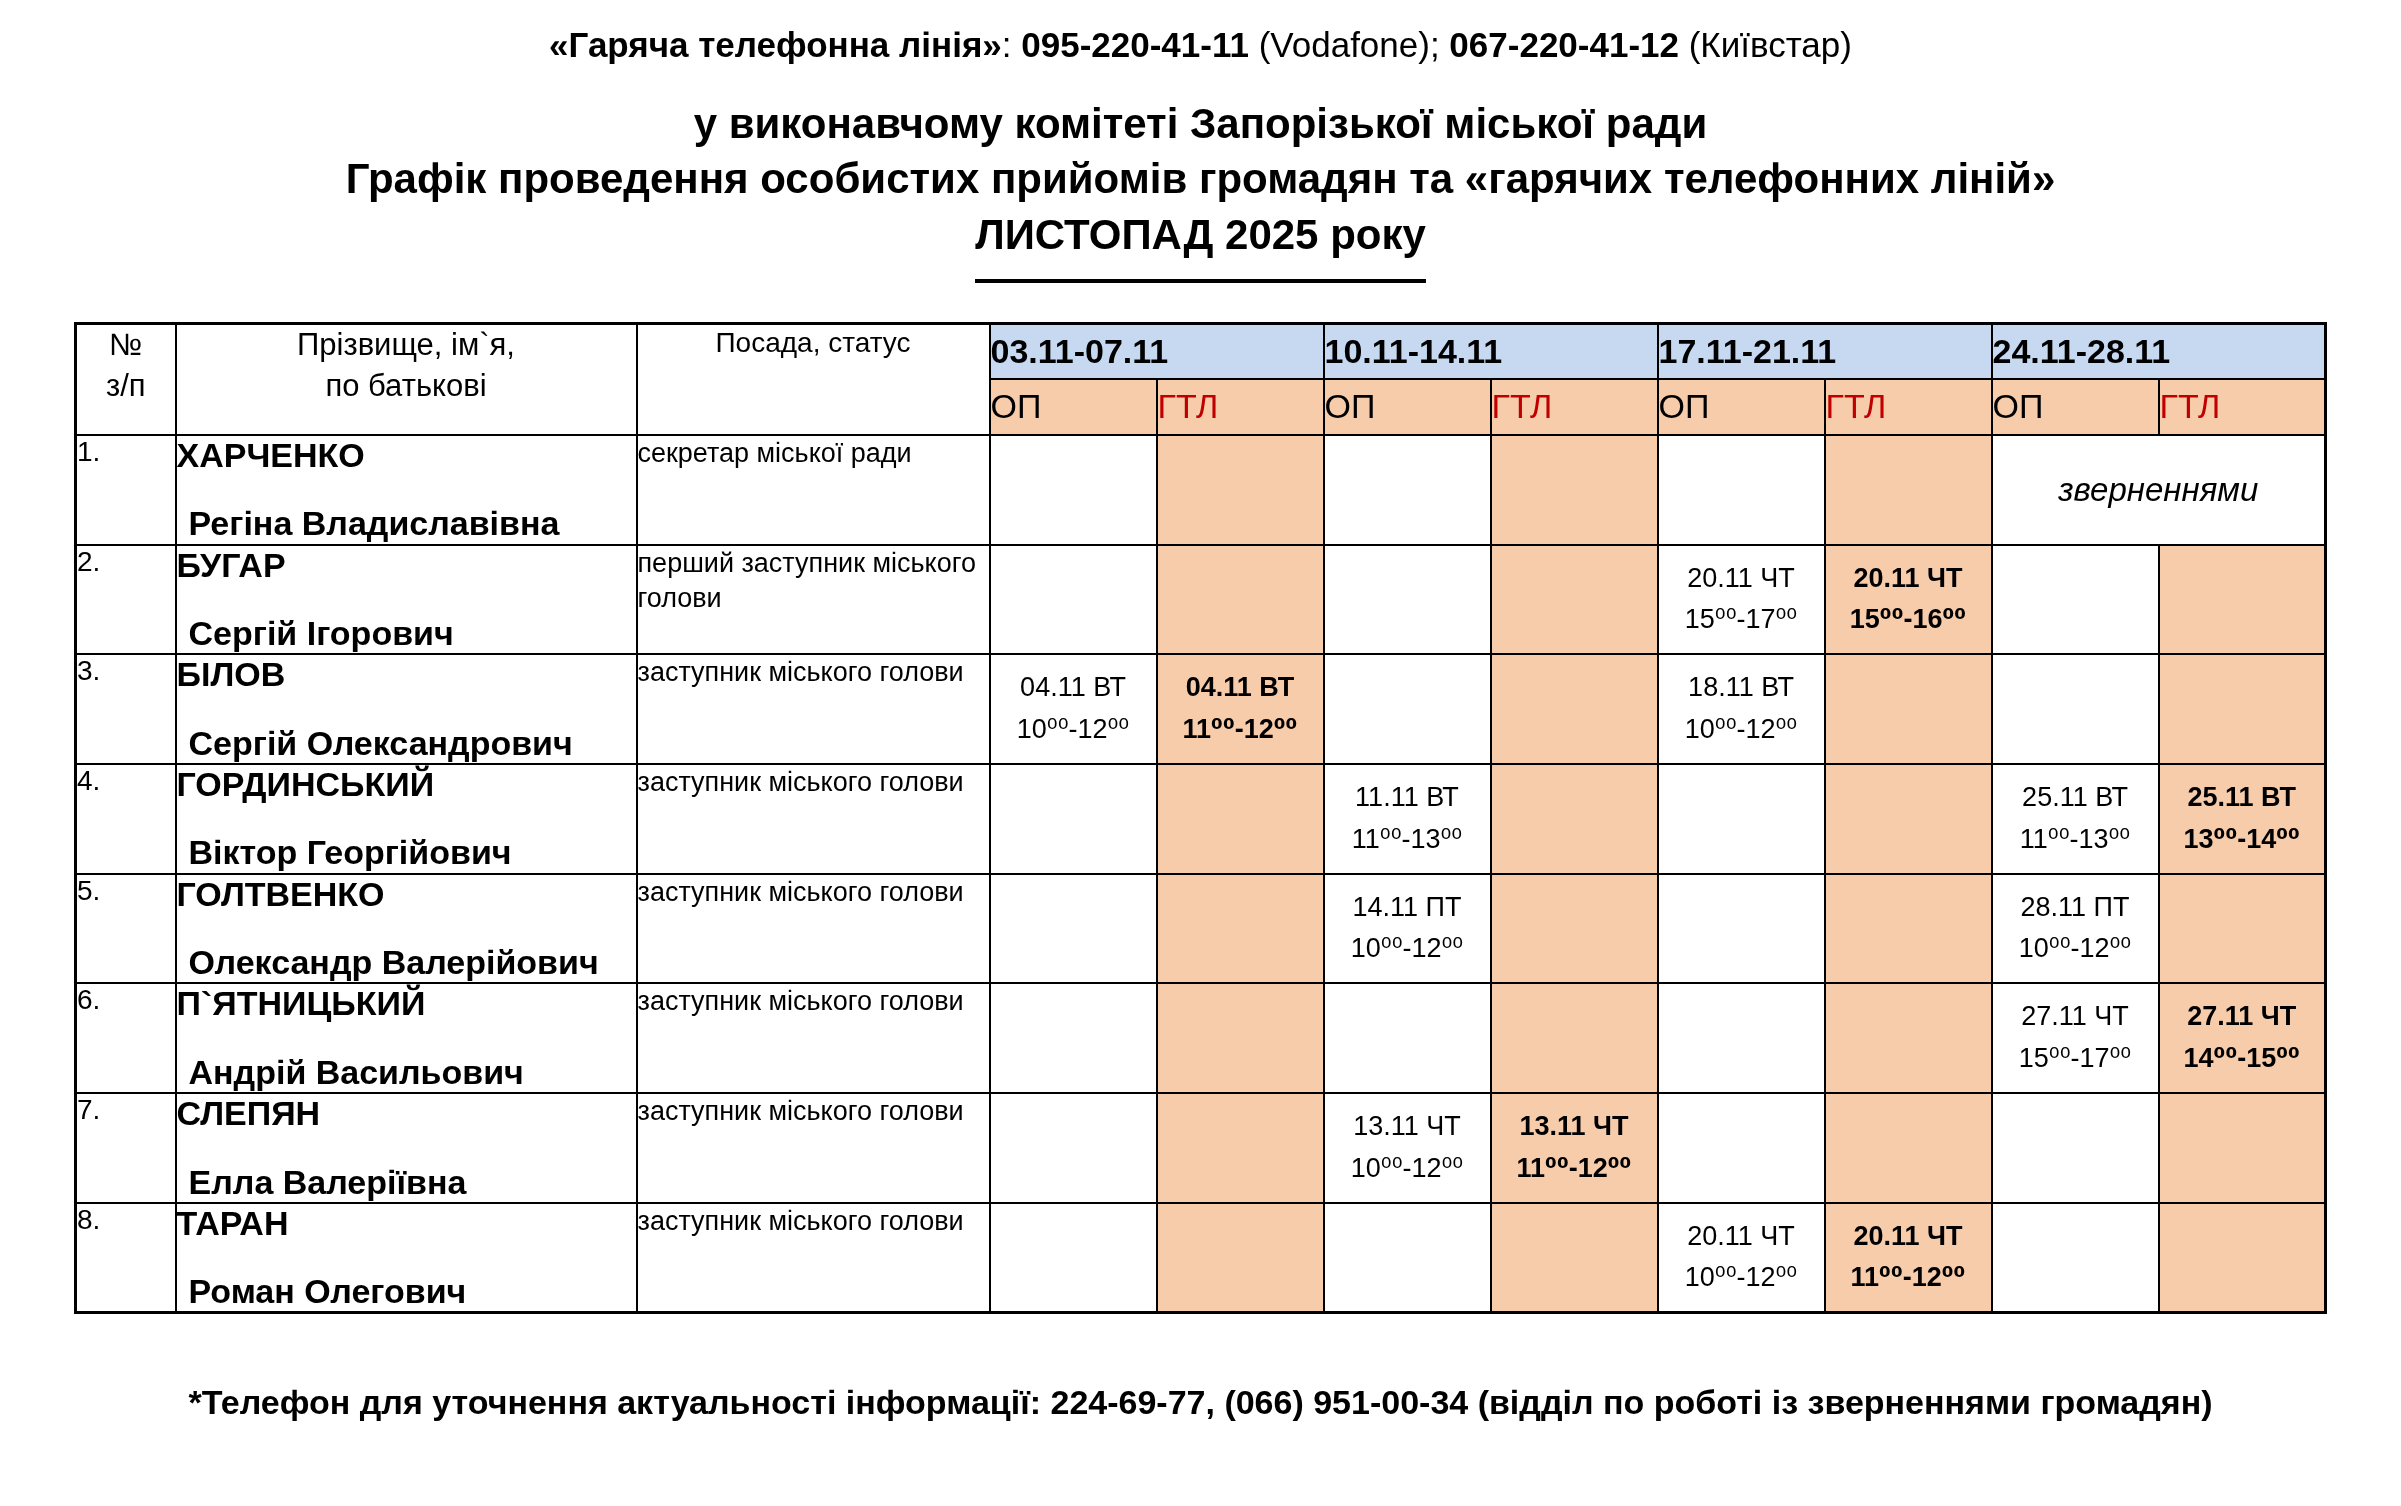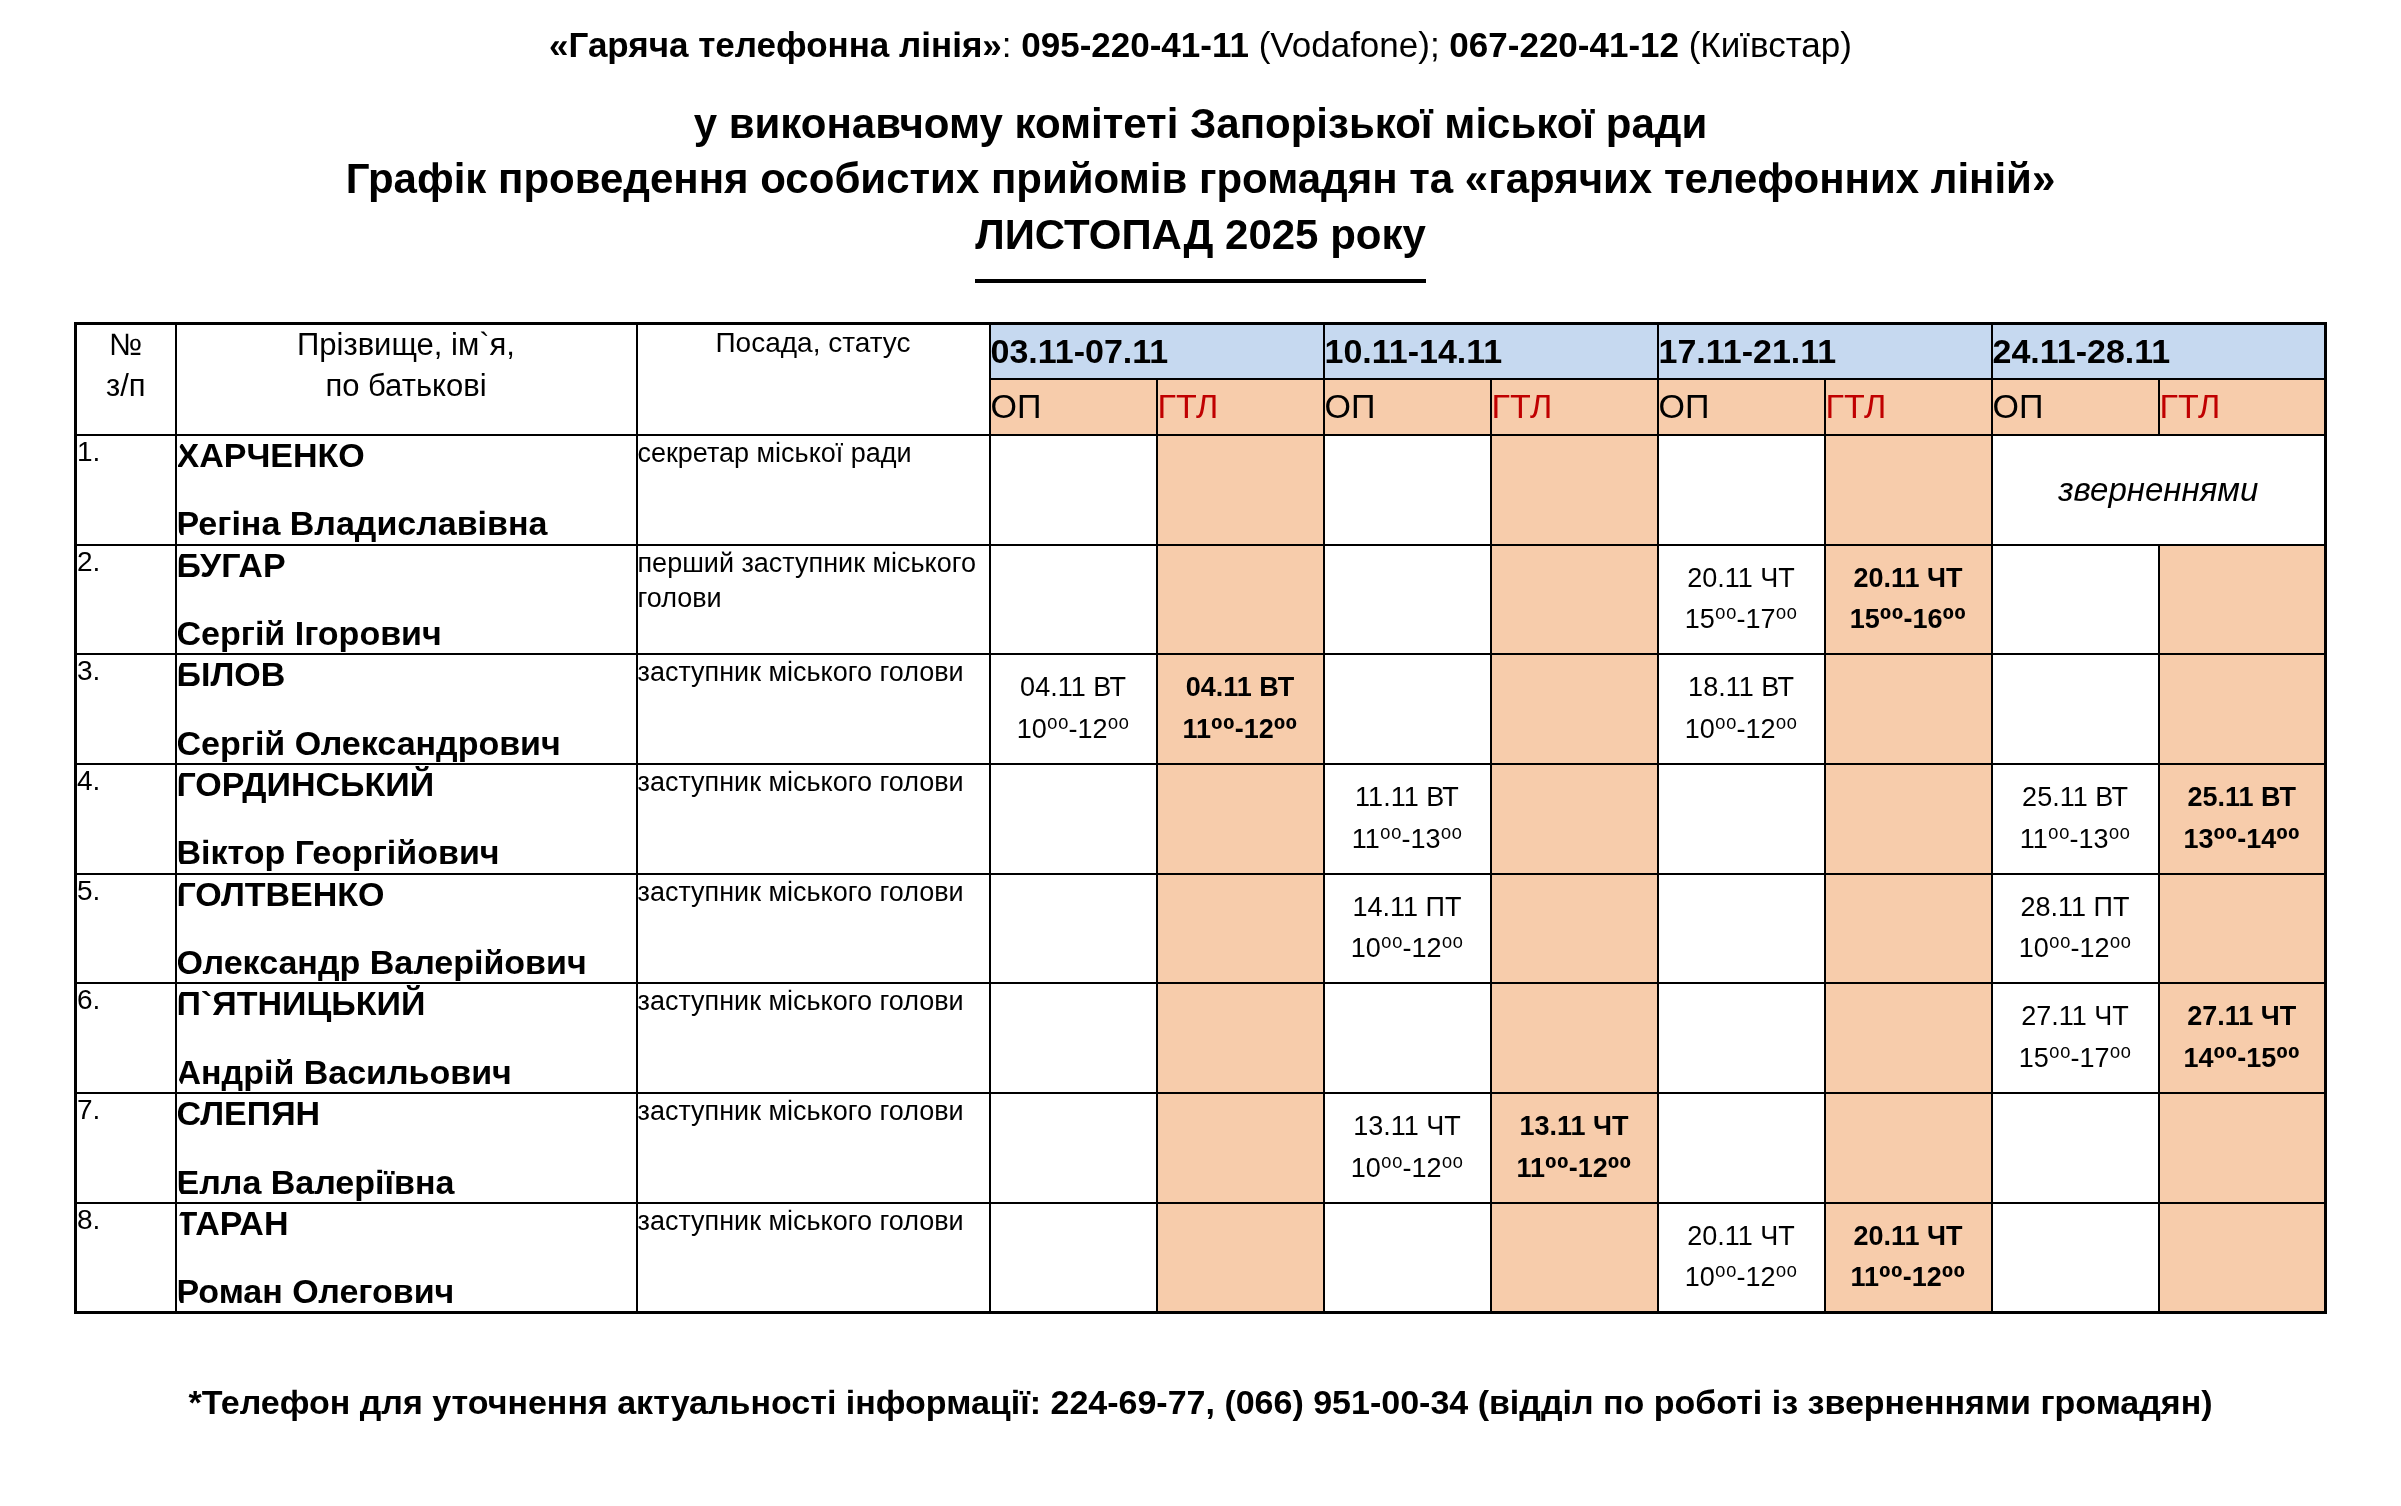--- a/index.html
+++ b/index.html
@@ -75,23 +75,23 @@
     text-align:left;vertical-align:middle;
   }
   .subcell.gtl{color:var(--gtl-red);}
   tr.subhead th{border-bottom:2.8px solid var(--border);}
   
   .c-num{
     vertical-align:top;text-align:left;
     font-size:28px;
     padding:11.2px 0 0 18px;
   }
-  .c-name{vertical-align:top;text-align:left;padding:8.4px 5.6px 0 19.7px;border-radius:19px;}
+  .c-name{vertical-align:top;text-align:left;padding:8.4px 5.6px 0 19.7px;}
   .c-name .surname{font-weight:bold;font-size:34px;line-height:1.15;}
-  .c-name .given{font-weight:bold;font-size:34px;line-height:1.15;margin-top:29.5px;}
+  .c-name .given{font-weight:bold;font-size:34px;line-height:1.15;margin-top:29.5px;padding-left:12px;}
   .c-pos{
     vertical-align:top;text-align:left;
     font-size:27px;line-height:1.3;
     padding:9.8px 11.2px 0 18px;
   }
   .c-op,.c-gtl,.c-note{
     text-align:center;vertical-align:middle;
     font-size:27px;line-height:1.55;
     white-space:pre-line;
   }

